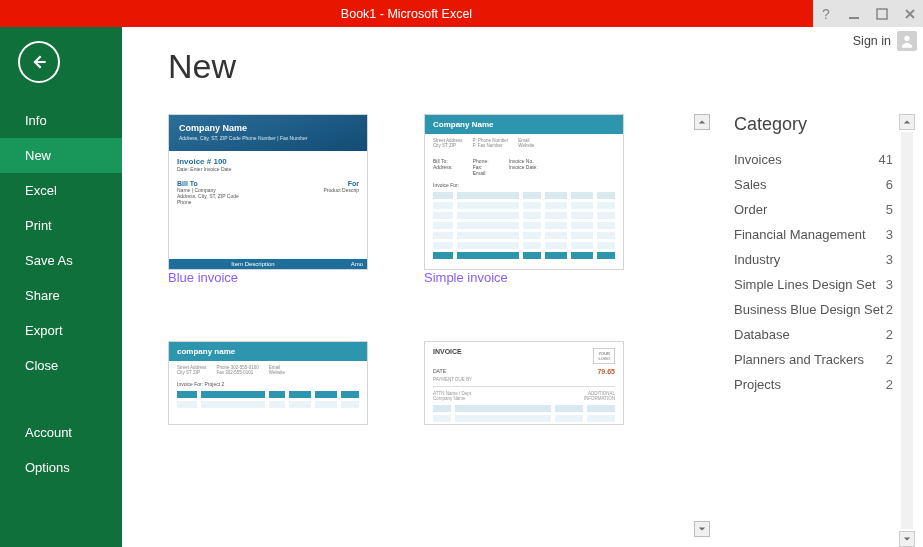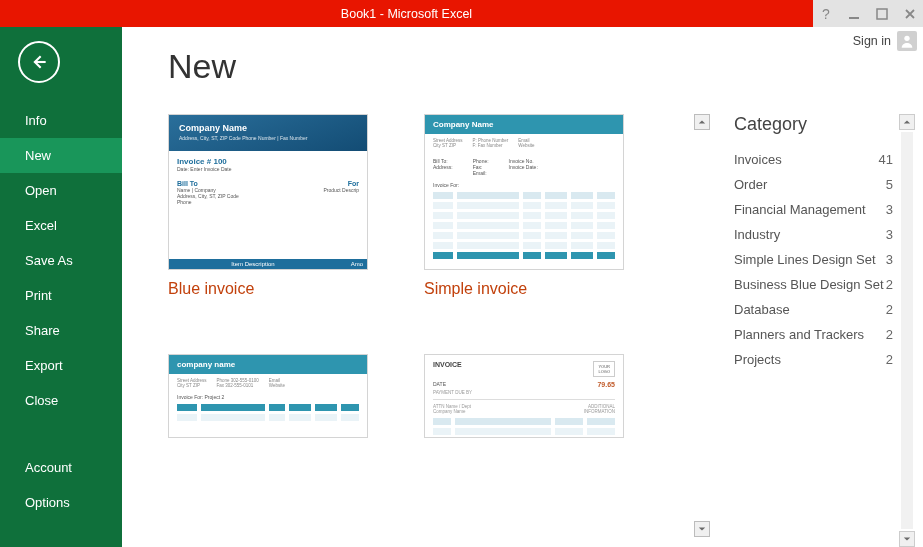--- a/index.html
+++ b/index.html
@@ -43,30 +43,30 @@
   
   .results-row { display: flex; gap: 20px; height: 100%; }
   .templates-col { width: 506px; display: flex; flex-direction: column; }
   .scroll-stub { width: 18px; position: relative; }
   .scroll-stub .arrow { width: 16px; height: 16px; border: 1px solid #bcbcbc; background: #f0f0f0; display: flex; align-items: center; justify-content: center; position: absolute; left: 0; }
   .scroll-stub .arrow.top { top: 0; }
   .scroll-stub .arrow.bottom { bottom: 10px; }
   .scroll-stub svg { width: 8px; height: 8px; fill: #6a6a6a; }
 
   .templates-grid { display: grid; grid-template-columns: 200px 200px; column-gap: 56px; row-gap: 56px; padding-right: 10px; }
-  .template-card { display: flex; flex-direction: column; gap: 10px; cursor: pointer; }
+  .template-card { display: flex; flex-direction: column; gap: 0; cursor: pointer; }
   .thumb { width: 200px; height: 156px; border: 1px solid #d4d4d4; background: #fff; overflow: hidden; position: relative; font-size: 6px; color: #555; }
   .thumb .hdr { background: #1e6e9c; color: #fff; padding: 6px 8px; }
   .thumb .hdr2 { background: #2e95af; color: #fff; padding: 5px 8px; font-weight: 600; font-size: 8px; }
   .thumb .body { padding: 6px 8px; }
   .thumb .bar { background: #1e6e9c; color: #fff; font-size: 6px; text-align: center; padding: 2px 0; position: absolute; bottom: 0; left: 0; right: 0; }
   .thumb .row { display: flex; gap: 4px; margin-bottom: 2px; }
   .thumb .cell { flex: 1; height: 7px; background: #eaf3f7; }
   .thumb .cellh { flex: 1; height: 7px; background: #d9e9f0; }
-  .template-label { font-size: 16px; color: #c2410c; }
+  .template-label { font-size: 13px; color: #8b5cf6; }
 
   
   .categories { flex: 1; padding-right: 6px; display: flex; }
   .cat-inner { flex: 1; }
   .cat-title { font-size: 18px; color: #444; margin-bottom: 12px; padding-left: 2px; }
   .cat-list { display: flex; flex-direction: column; }
   .cat-item { display: flex; justify-content: space-between; padding: 5px 2px; font-size: 13px; color: #555; cursor: pointer; }
   .cat-item .count { color: #666; }
   .cat-scroll { width: 18px; position: relative; margin-left: 4px; }
   .cat-scroll .track { position: absolute; top: 18px; bottom: 18px; left: 2px; width: 12px; background: #f1f1f1; }
@@ -115,24 +115,23 @@
   <div class="sidebar">
     <div class="back-btn">
       <svg viewBox="0 0 24 24">
           <path d="M14 5 L7 12 L14 19" stroke="#fff" stroke-width="2.5" fill="none"></path>
           <path d="M7 12 H20" stroke="#fff" stroke-width="2.5"></path>
         </svg>
     </div>
     <div class="menu">
       <div class="menu-item">Info</div>
       <div class="menu-item active">New</div>
-      <div class="menu-item">Open</div>
       <div class="menu-item">Excel</div>
+      <div class="menu-item">Print</div>
       <div class="menu-item">Save As</div>
-      <div class="menu-item">Print</div>
       <div class="menu-item">Share</div>
       <div class="menu-item">Export</div>
       <div class="menu-item">Close</div>
       <div class="menu-spacer"></div>
       <div class="menu-item">Account</div>
       <div class="menu-item">Options</div>
     </div>
   </div>
 
   <div class="content">
@@ -350,20 +349,24 @@
 
         <div class="categories">
           <div class="cat-inner">
             <div class="cat-title">Category</div>
             <div class="cat-list">
               <div class="cat-item">
                   <span>Invoices</span>
                   <span class="count">41</span>
                 </div>
               <div class="cat-item">
+                  <span>Sales</span>
+                  <span class="count">6</span>
+                </div>
+              <div class="cat-item">
                   <span>Order</span>
                   <span class="count">5</span>
                 </div>
               <div class="cat-item">
                   <span>Financial Management</span>
                   <span class="count">3</span>
                 </div>
               <div class="cat-item">
                   <span>Industry</span>
                   <span class="count">3</span>

